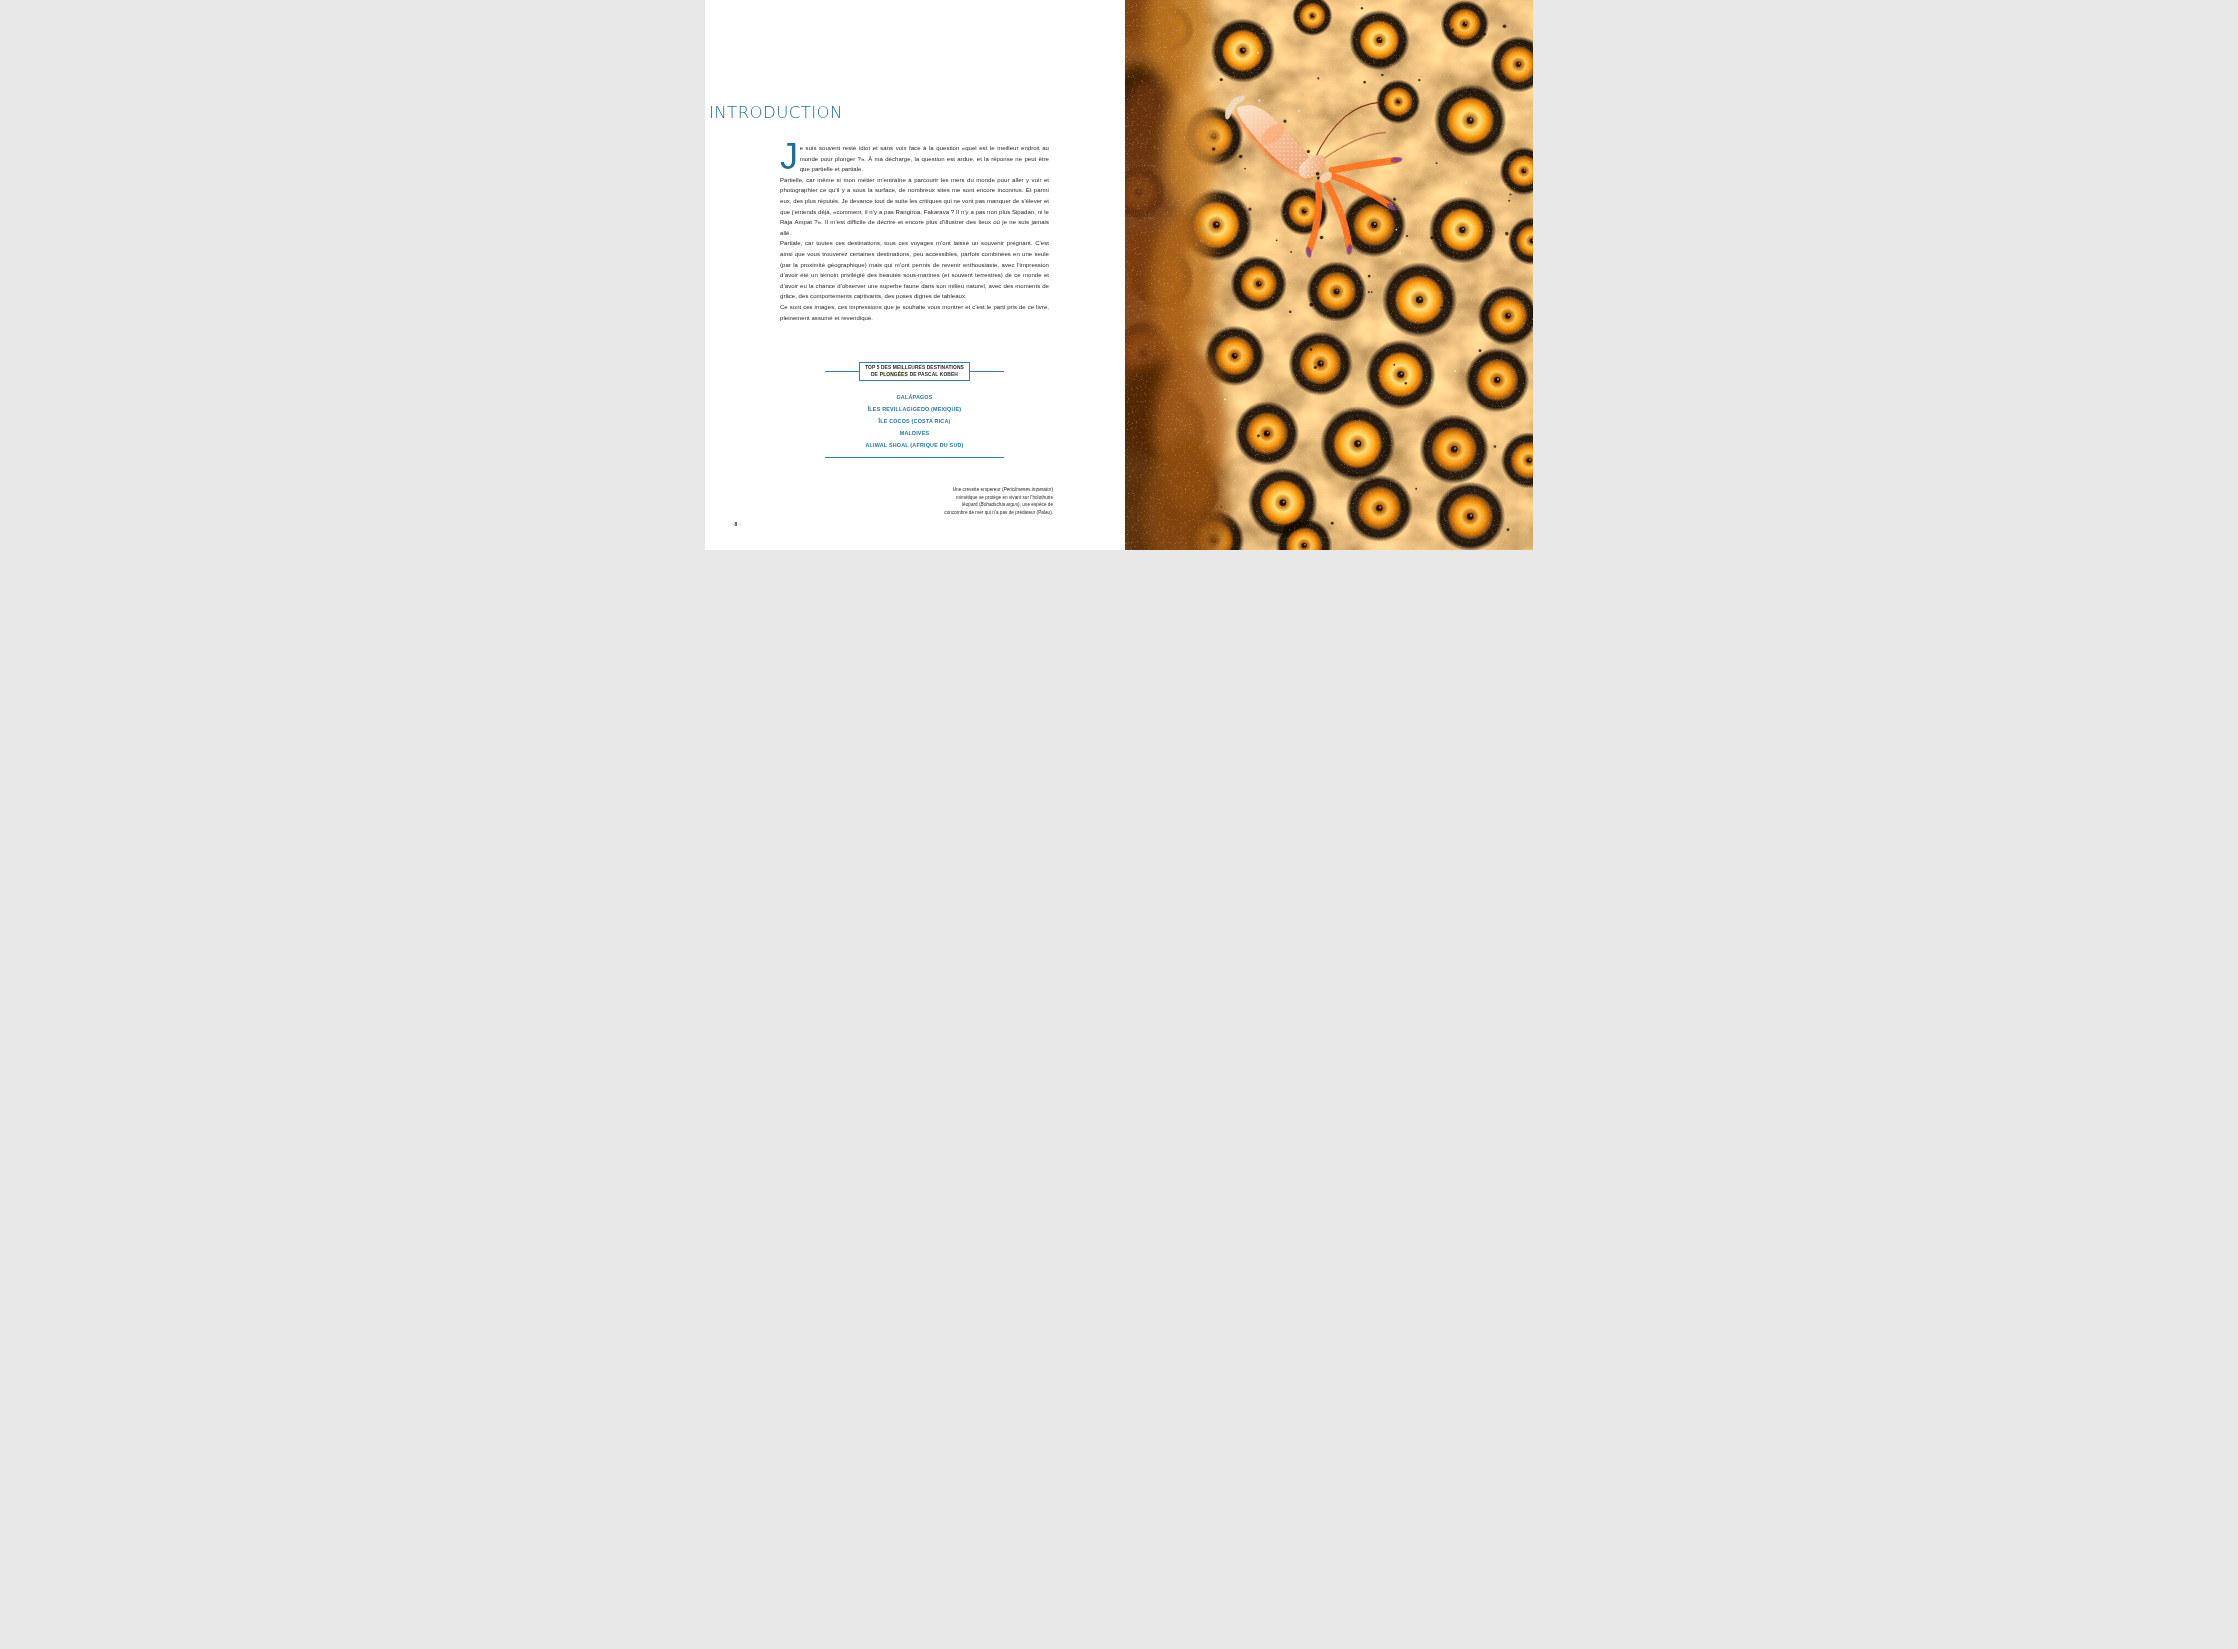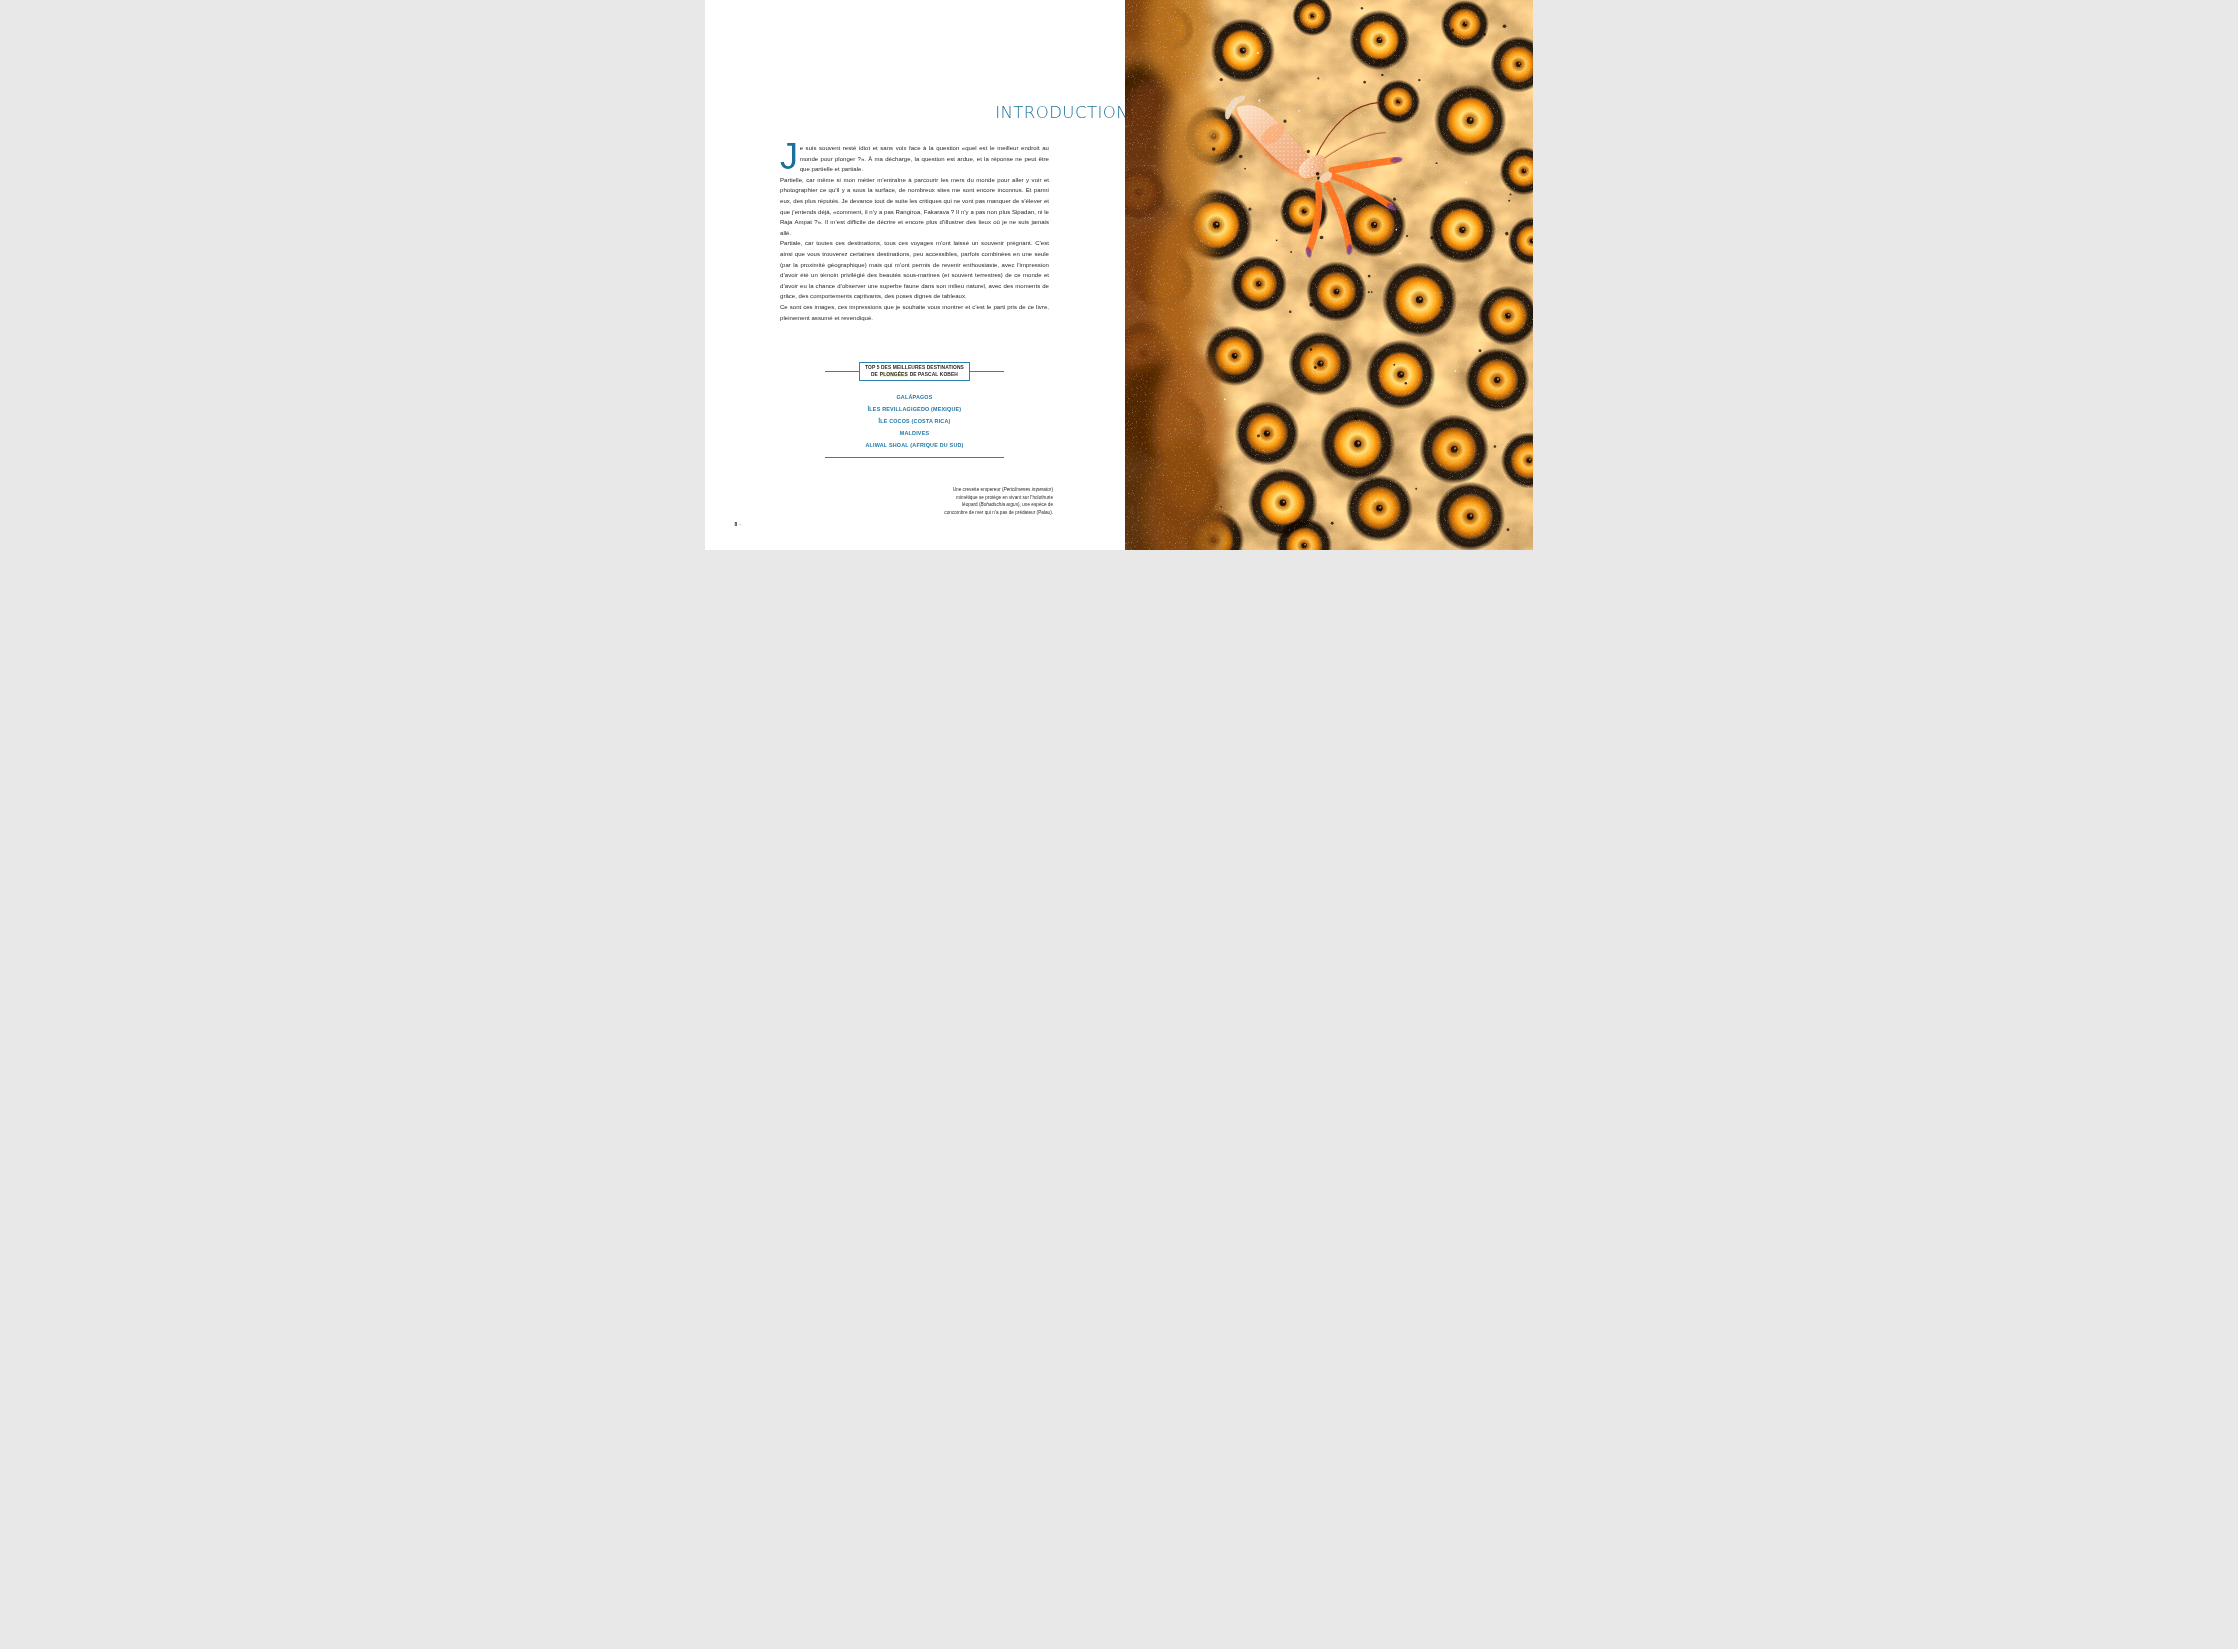--- a/index.html
+++ b/index.html
@@ -6,21 +6,21 @@
   html,body{margin:0;padding:0;background:#e8e8e8;}
   #spread{
     position:relative; width:828px; height:550px; background:#ffffff;
     font-family:"Liberation Sans",sans-serif; overflow:hidden; margin:0 auto;
   }
   .left-page{position:absolute;left:0;top:0;width:420px;height:550px;background:#ffffff;}
   .photo-page{position:absolute;left:420px;top:0;width:409px;height:550px;}
   .photo-page svg{display:block;width:409px;height:550px;}
 
   .page-title{
-    position:absolute;left:0;top:100px;width:420px;margin:4px;text-align:right;
+    position:absolute;left:0;top:100px;width:420px;margin:4px;text-align:left;
     font-family:"DejaVu Sans","Liberation Sans",sans-serif;font-weight:200;
     font-size:16.6px;line-height:18px;letter-spacing:0.4px;color:var(--accent,#1b6f99);
   }
 
   .bodycol{
     position:absolute;left:75px;top:143px;width:269px;
     font-size:6px;line-height:10.6px;color:var(--body-text,#2a2627);
     text-align:justify;letter-spacing:0.04px;
   }
   .bodycol p{margin:0;}

